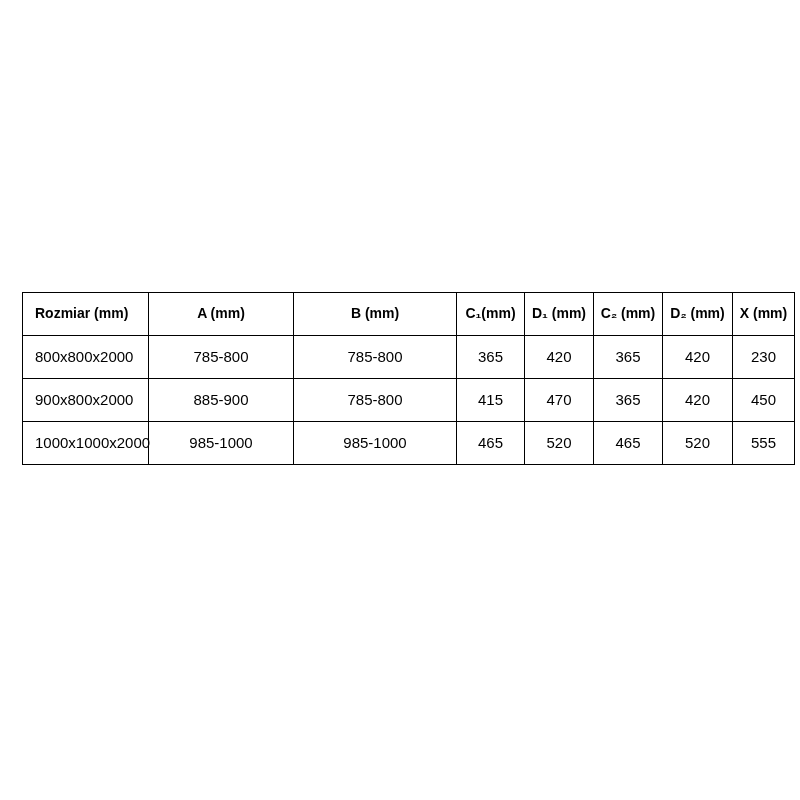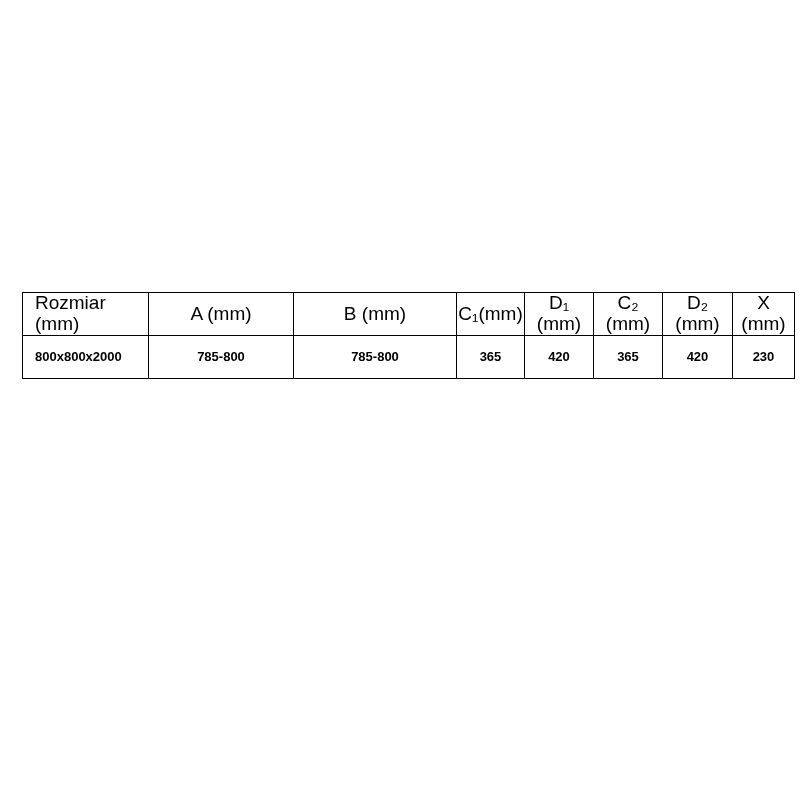--- a/index.html
+++ b/index.html
@@ -32,27 +32,27 @@
     width: 756px;
     table-layout: fixed;
   }
   table.spec td, table.spec th {
     border: 1px solid #000000;
     text-align: center;
     vertical-align: middle;
     color: #000000;
     padding: 0;
     height: 42px;
-    font-size: 13px;
-    font-weight: bold;
+    font-size: 15px;
+    font-weight: normal;
     line-height: 1.1;
   }
   table.spec thead th {
-    font-size: 19px;
-    font-weight: normal;
+    font-size: 14px;
+    font-weight: bold;
   }
   table.spec th.col-size, table.spec td.col-size {
     text-align: left;
     padding-left: 12px;
   }
   
   col.c0 { width: 126px; }
   col.c1 { width: 145px; }
   col.c2 { width: 163px; }
   col.c3 { width: 68px; }
@@ -93,16 +93,36 @@
         <tr>
           <td class="col-size">800x800x2000</td>
           <td>785-800</td>
           <td>785-800</td>
           <td>365</td>
           <td>420</td>
           <td>365</td>
           <td>420</td>
           <td>230</td>
         </tr>
+        <tr>
+          <td class="col-size">900x800x2000</td>
+          <td>885-900</td>
+          <td>785-800</td>
+          <td>415</td>
+          <td>470</td>
+          <td>365</td>
+          <td>420</td>
+          <td>450</td>
+        </tr>
+        <tr>
+          <td class="col-size">1000x1000x2000</td>
+          <td>985-1000</td>
+          <td>985-1000</td>
+          <td>465</td>
+          <td>520</td>
+          <td>465</td>
+          <td>520</td>
+          <td>555</td>
+        </tr>
       </tbody>
     </table>
   </div>
 </div>
 
 </body></html>

